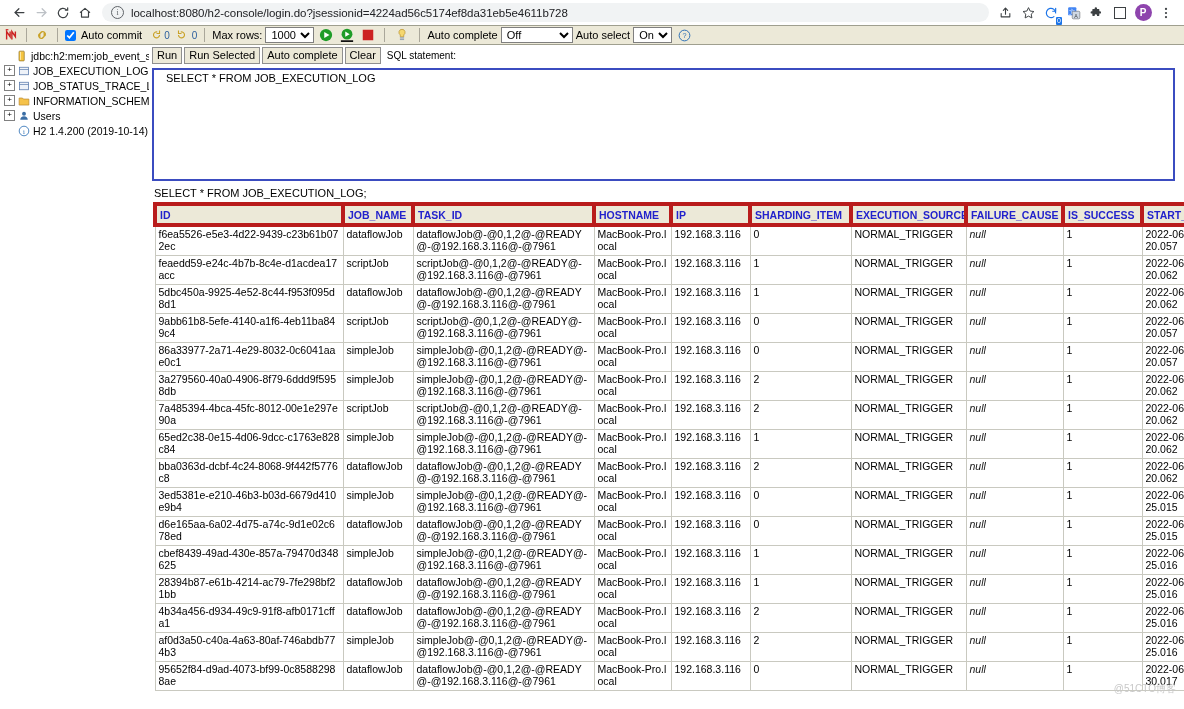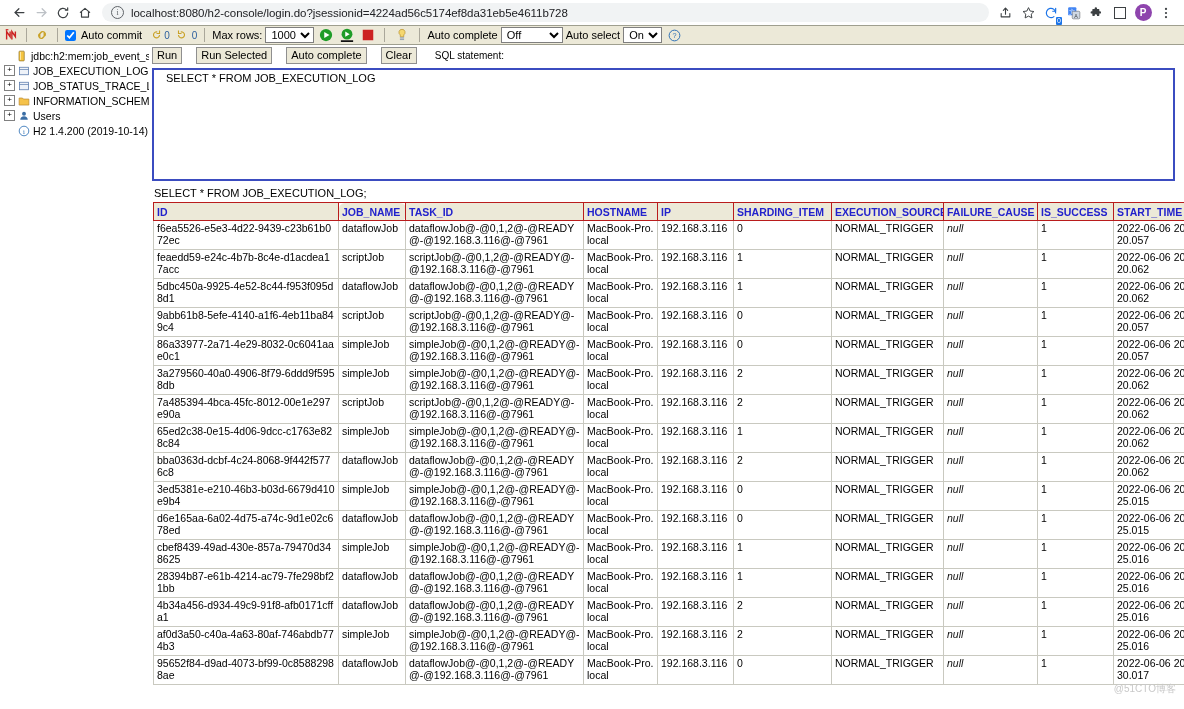--- a/index.html
+++ b/index.html
@@ -165,21 +165,21 @@
 
   .sql-pane {
     flex: 1 1 auto;
     background: #fff;
     overflow: hidden;
     position: relative;
   }
   .sql-topbar {
     display: flex;
     align-items: center;
-    gap: 14px;
+    gap: 2px;
     padding: 2px 12px 2px 3px;
     background: #fff;
   }
   .sql-btn {
     background: #ece9d8;
     border: 1px solid #8f8f8f;
     font-family: "Liberation Sans", sans-serif;
     font-size: 11px;
     padding: 1px 4px;
     line-height: 13px;
@@ -217,21 +217,21 @@
     border-collapse: collapse;
     font-size: 10.5px;
     table-layout: fixed;
     width: 1022px;
   }
   table.res th {
     background: #ece9d8;
     color: #2222cc;
     font-weight: bold;
     text-align: left;
-    border: 1px solid #b91c1c;
+    border: 4px solid #b91c1c;
     padding: 2px 3px;
     height: 13px;
     white-space: nowrap;
     overflow: hidden;
   }
   table.res td {
     border: 1px solid #c9c9c0;
     padding: 2px 3px;
     vertical-align: top;
     background: #fff;
@@ -404,21 +404,21 @@
     <div class="tb-sep"></div>
     <div class="tb-icon" style="width:20px;">
       <svg width="14" height="14" viewBox="0 0 16 16">
           <path d="M8 1.5a3.5 3.5 0 0 0-2 6.4V10h4V7.9A3.5 3.5 0 0 0 8 1.5z" fill="#f5d76e" stroke="#b8912f" stroke-width="0.8"></path>
           <rect x="5.6" y="10.6" width="4.8" height="1.4" fill="#9aa7b5"></rect>
           <rect x="5.6" y="12.4" width="4.8" height="1.4" fill="#9aa7b5"></rect>
         </svg>
     </div>
     <div class="tb-sep"></div>
     <span class="tb-label">Auto complete</span>
-    <select class="tb-select" style="width:62px">
+    <select class="tb-select" style="width:72px">
       <option>Off</option>
     </select>
     <span class="tb-label">Auto select</span>
     <select class="tb-select">
       <option>On</option>
     </select>
     <div class="tb-icon" style="width:18px;">
       <svg width="13" height="13" viewBox="0 0 16 16">
           <circle cx="8" cy="8" r="6.6" fill="none" stroke="#2c6fb5" stroke-width="1.2"></circle>
           <text x="8" y="11.6" font-size="9" fill="#2c6fb5" text-anchor="middle" font-family="Liberation Sans, sans-serif">?</text>

